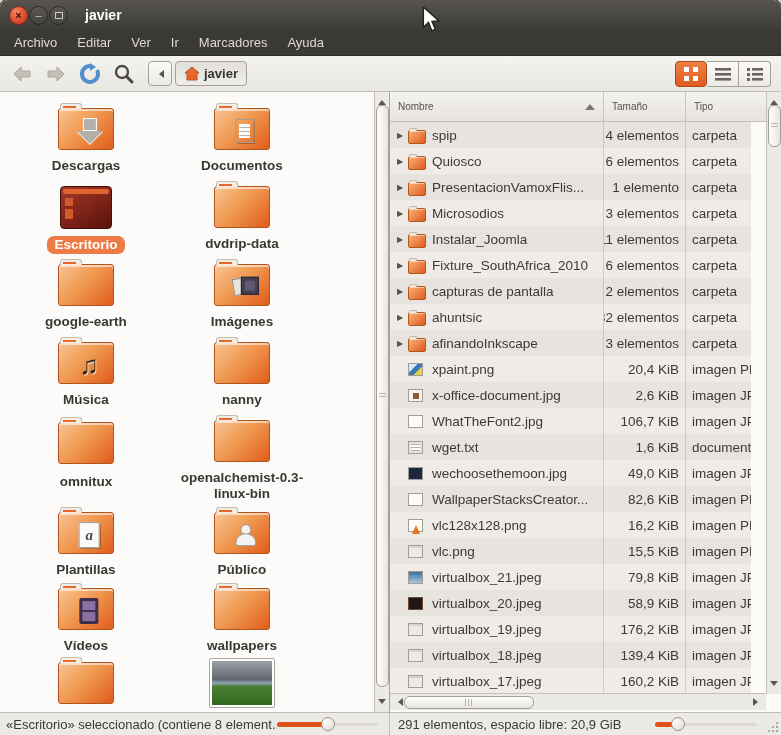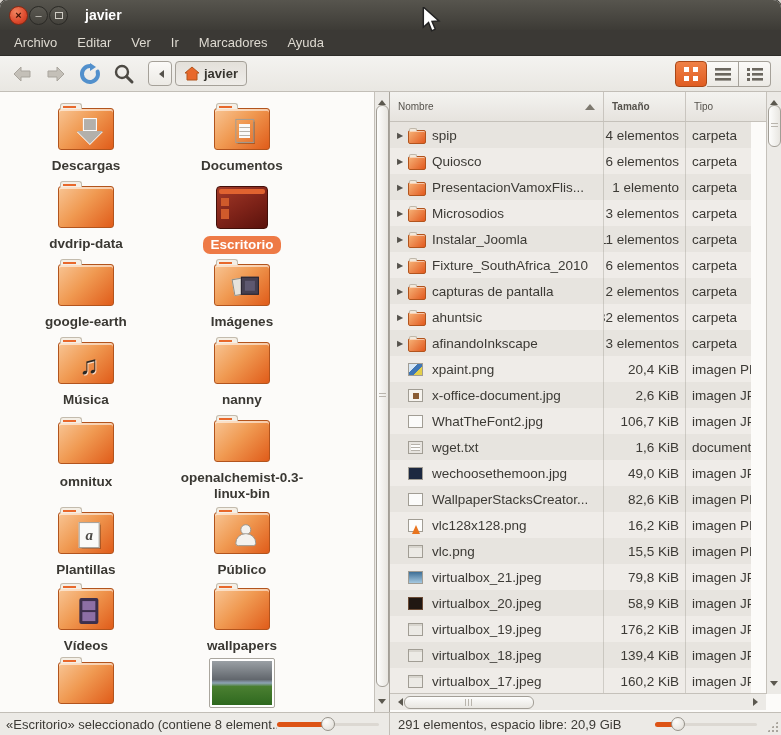--- a/index.html
+++ b/index.html
@@ -73,21 +73,21 @@
   .icon-desktop .w2{position:absolute;left:4px;top:22px;width:8px;height:10px;background:#cf5a2b;}
   
   .icon-photo{width:60px;height:44px;border:2px solid #fff;outline:1px solid #aaa69e;border-radius:1px;
               background:linear-gradient(180deg,#9aa0a5 0%,#62676d 42%,#8ea4b5 50%,#4a7f31 58%,#2f691f 100%);}
   
   .pane-right{flex:1;position:relative;overflow:hidden;}
   .list-header{height:30px;display:flex;border-bottom:1px solid #c5c1ba;box-sizing:border-box;}
   .hcell{background:linear-gradient(#f4f3f0,#e6e3de);border-right:1px solid #c9c5bf;font-size:10px;color:#55524c;
          display:flex;align-items:center;padding:0 8px;box-sizing:border-box;}
   .hcell.name{width:214px;justify-content:space-between;}
-  .hcell.size{width:82px;font-weight:bold;}
+  .hcell.size{width:82px;}
   .hcell.type{width:65px;border-right:none;flex:1;}
   .sort-arrow{width:0;height:0;border:5px solid transparent;border-bottom:6px solid #7d796f;margin-top:-5px;}
   .rows{width:361px;}
   .row{height:26px;display:flex;align-items:center;font-size:13.5px;color:#3c3a35;}
   .row.odd{background:#e7e4df;}
   .row.even{background:#efece8;}
   .cell{box-sizing:border-box;overflow:hidden;white-space:nowrap;height:100%;display:flex;align-items:center;}
   .cell.name{width:214px;padding-left:4px;border-right:1px solid rgba(150,145,135,.35);}
   .cell.size{width:82px;justify-content:flex-end;padding-right:6px;border-right:1px solid rgba(150,145,135,.35);}
   .cell.type{flex:1;padding-left:6px;}
@@ -263,33 +263,33 @@
     <div class="ic-wrap">
               <div class="fold-lg">
                 <div class="emb emb-doc"></div>
               </div>
             </div>
     <div class="ic-label">Documentos</div>
   </div>
 
   <div class="icon-item">
     <div class="ic-wrap">
-              <div class="fold-lg"></div>
-            </div>
-    <div class="ic-label">dvdrip-data</div>
-  </div>
-
-  <div class="icon-item">
-    <div class="ic-wrap">
               <div class="icon-desktop">
                 <span class="w1"></span>
                 <span class="w2"></span>
               </div>
             </div>
     <div class="ic-label selected">Escritorio</div>
+  </div>
+
+  <div class="icon-item">
+    <div class="ic-wrap">
+              <div class="fold-lg"></div>
+            </div>
+    <div class="ic-label">dvdrip-data</div>
   </div>
 
   <div class="icon-item">
     <div class="ic-wrap">
               <div class="fold-lg"></div>
             </div>
     <div class="ic-label">google-earth</div>
   </div>
 
   <div class="icon-item">

